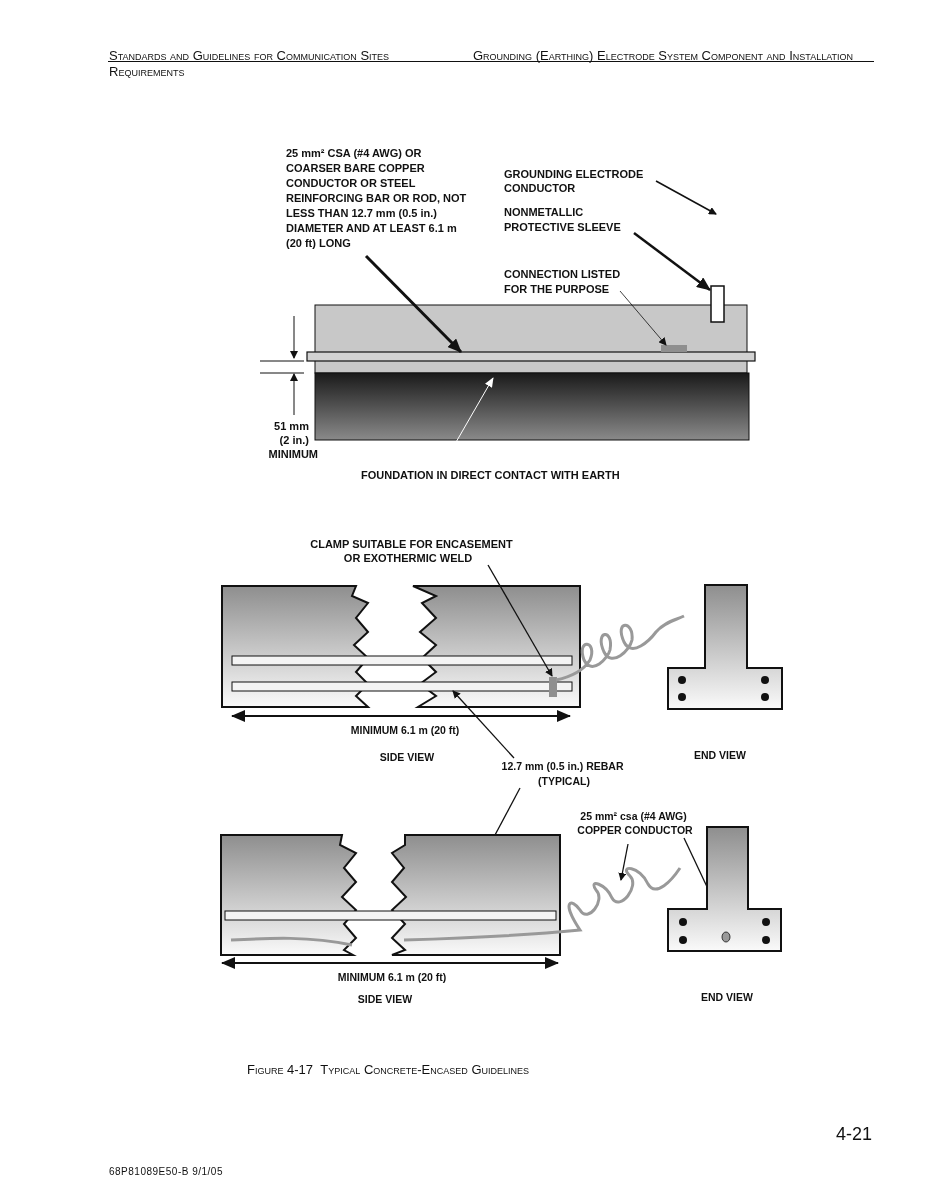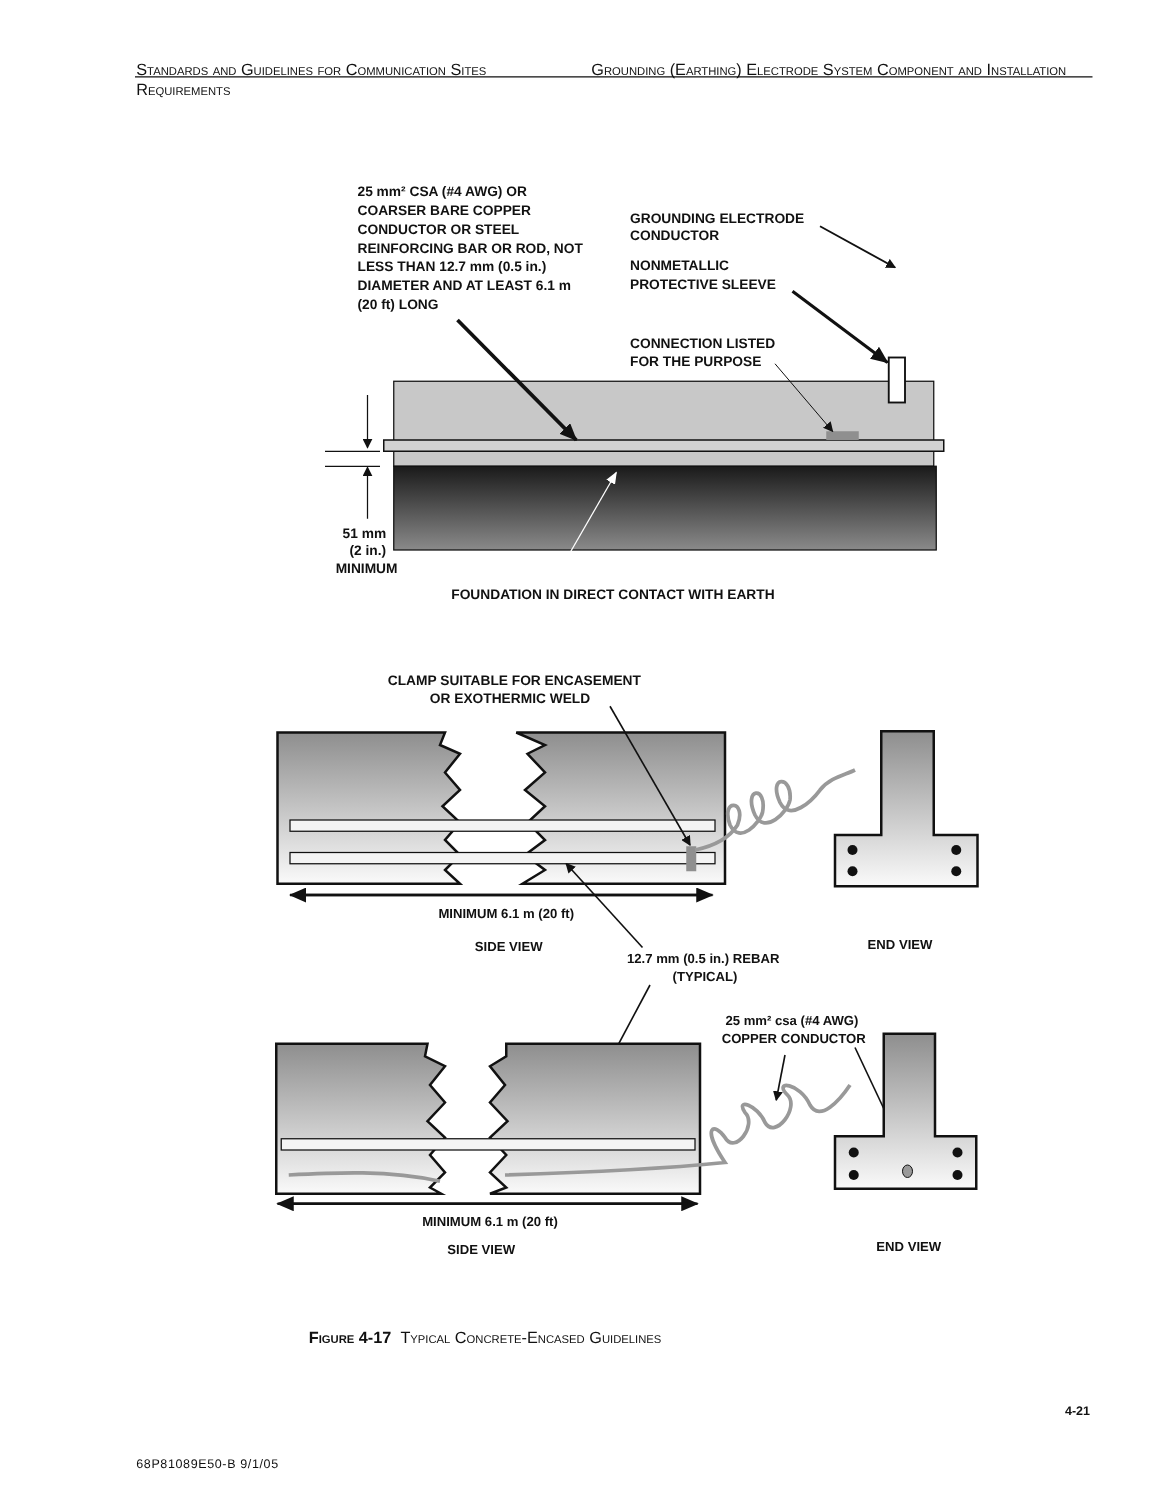--- a/index.html
+++ b/index.html
@@ -5,23 +5,23 @@
   html, body { margin:0; padding:0; background:#fff; }
   body { width:926px; height:1198px; position:relative; overflow:hidden; font-family:"Liberation Sans", sans-serif; color:#111; }
   .hdr { position:absolute; font-size:13px; font-variant:small-caps; letter-spacing:0; }
   .hdr-left { left:109px; top:48px; }
   .hdr-right { left:473px; top:48px;text-align:center; }
   .hdr-line { position:absolute; left:108px; top:61px; width:766px; height:1px; background:#111; }
   .hdr-left2 { left:109px; top:64px;text-align:right; }
   svg.fig { position:absolute; left:0; top:0; }
   svg text { font-family:"Liberation Sans", sans-serif; font-weight:bold; font-size:11px; fill:#111; }
   .caption { position:absolute; left:247px; top:1062px; font-size:13px; font-variant:small-caps; }
-  .caption b { font-weight:bold; }
+  .caption b { font-weight:normal; }
   .footer-left { position:absolute; left:109px; top:1130px; font-size:10px; letter-spacing:0.5px;margin-top:36px; }
-  .footer-right { position:absolute; right:54px; top:1124px; font-size:10px; font-weight:bold; }
+  .footer-right { position:absolute; right:54px; top:1124px; font-size:18px; font-weight:normal; }
 </style>
 </head>
 <body>
 
 <div class="hdr hdr-left">Standards  and Guidelines for Communication Sites</div>
 <div class="hdr hdr-right">Grounding (Earthing) Electrode System Component and Installation</div>
 <div class="hdr-line"></div>
 <div class="hdr hdr-left2">Requirements</div>
 
 <svg class="fig" width="926" height="1198" viewBox="0 0 926 1198">

